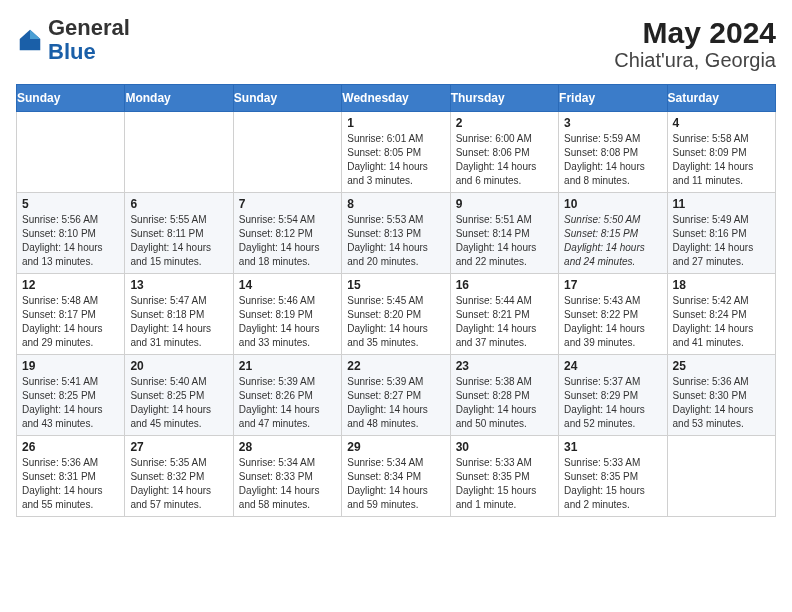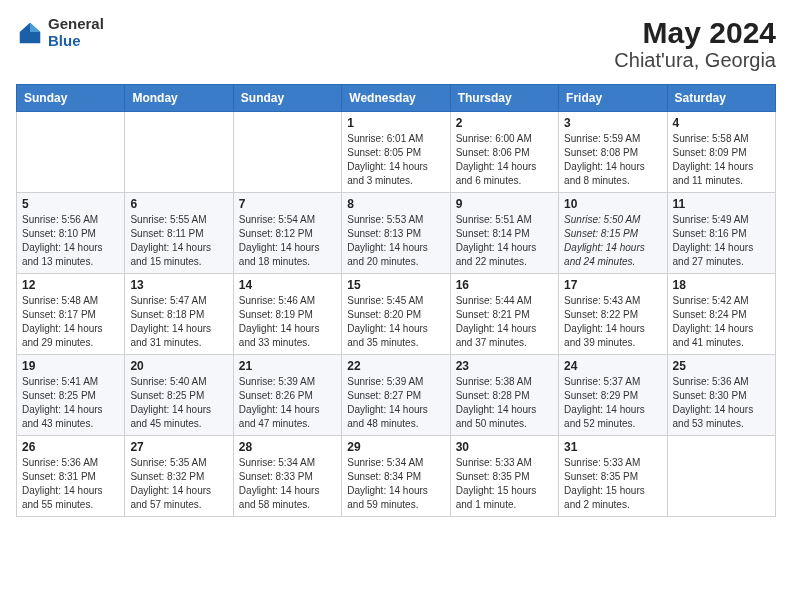--- a/index.html
+++ b/index.html
@@ -15,21 +15,21 @@
       justify-content: space-between;
       align-items: flex-start;
       margin-bottom: 12px;
     }
     .logo {
       display: flex;
       align-items: center;
       gap: 4px;
     }
     .logo-text {
-      font-size: 15px;
+      font-size: 22px;
       font-weight: bold;
       line-height: 1.1;
     }
     .logo-general { color: #333; }
     .logo-blue { color: #1a5fa8; }
     .logo-icon {
       width: 28px;
       height: 28px;
     }
     .title-block {
@@ -47,21 +47,21 @@
     }
     .calendar {
       width: 100%;
       border-collapse: collapse;
     }
     .calendar th {
       background: #3b7cc9;
       color: #fff;
       font-size: 12px;
       font-weight: bold;
-      padding: 6px 7px;
+      padding: 6px 0;
       border: 1px solid #2a6ab8;
       text-align: left;
     }
     .calendar td {
       border: 1px solid #d0d0d0;
       vertical-align: top;
       padding: 4px 5px;
       font-size: 9.5px;
       color: #333;
       background: #fff;

